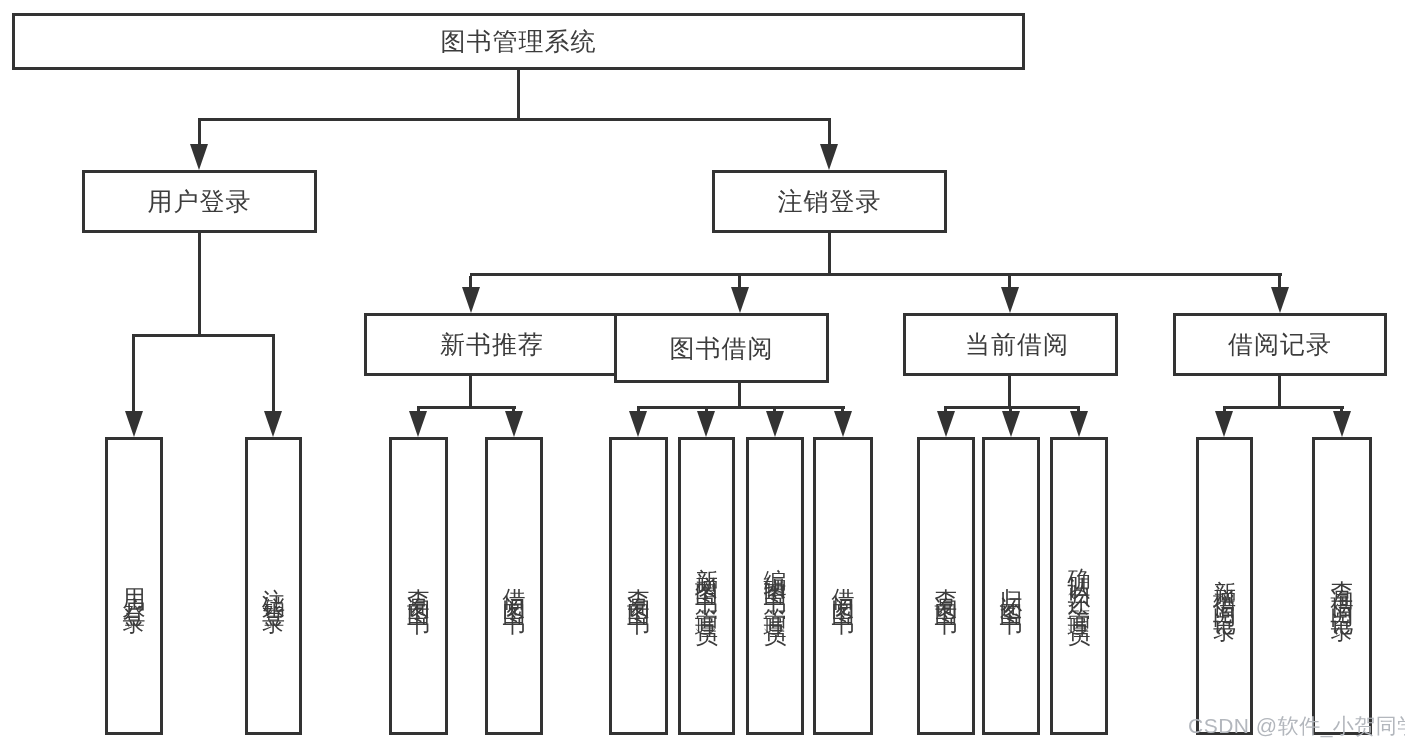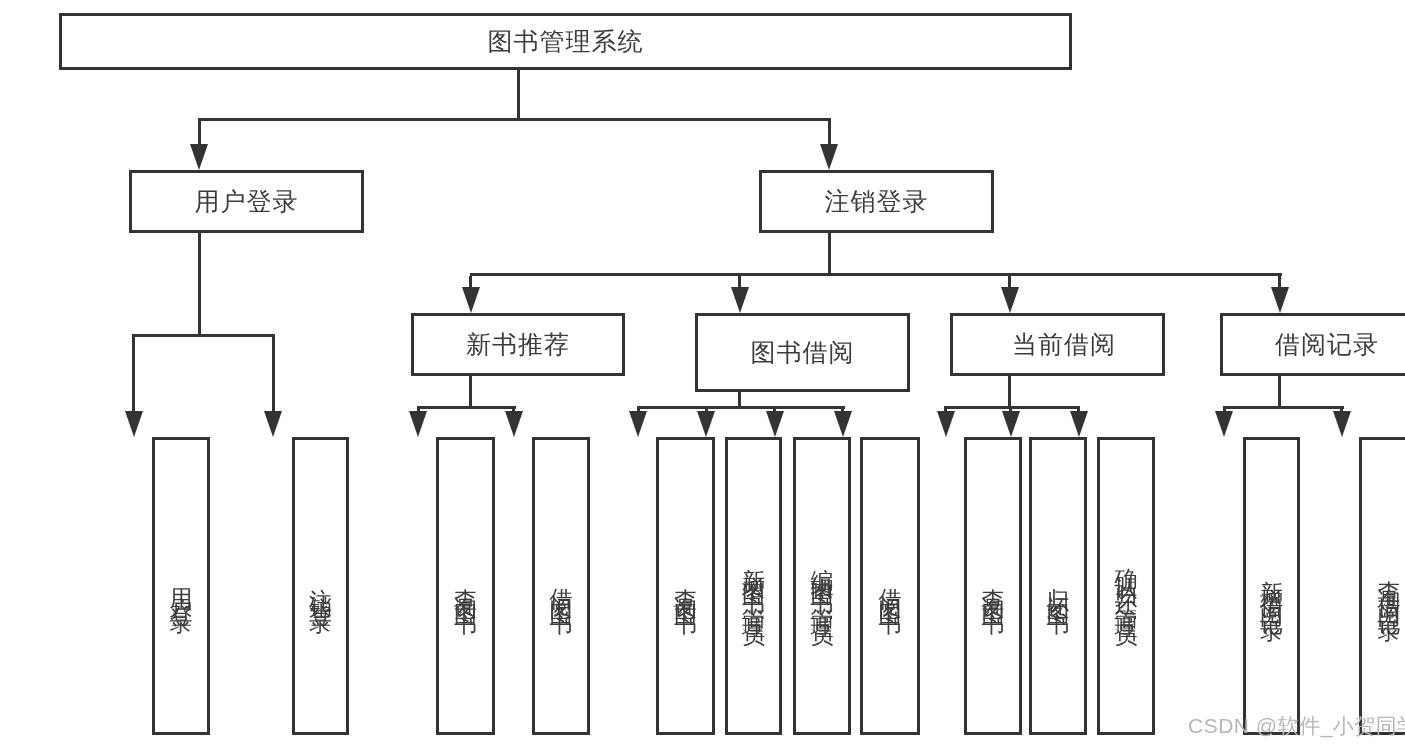--- a/index.html
+++ b/index.html
@@ -3,21 +3,21 @@
 <meta charset="utf-8">
 <style>
   html,body{margin:0;padding:0;background:#ffffff;}
   .stage{
     position:relative;width:1405px;height:747px;background:#ffffff;
     font-family:"Liberation Sans",sans-serif;color:#3c3c3c;overflow:hidden;
   }
   .node{
     position:absolute;box-sizing:border-box;background:#ffffff;
     border:3px solid #333333;display:flex;align-items:center;justify-content:center;
-    text-align:center;font-size:25px;letter-spacing:1px;z-index:2;margin-left:47px;
+    text-align:center;font-size:25px;letter-spacing:1px;z-index:2;
   }
   .leaf{
     writing-mode:vertical-rl;text-orientation:mixed;
     font-size:23px;letter-spacing:8px;line-height:1;
   }
   .vline{position:absolute;width:3px;background:#333333;z-index:1;}
   .hline{position:absolute;height:3px;background:#333333;z-index:1;}
   .arrowhead{
     position:absolute;width:0;height:0;z-index:1;
     border-left:9px solid transparent;border-right:9px solid transparent;
@@ -56,22 +56,22 @@
   <div class="hline" style="left:470px;top:273px;width:812px;"></div>
   <div class="vline" style="left:469px;top:276px;height:13px;"></div>
   <div class="arrowhead" style="left:462px;top:287px;"></div>
   <div class="vline" style="left:738px;top:276px;height:13px;"></div>
   <div class="arrowhead" style="left:731px;top:287px;"></div>
   <div class="vline" style="left:1008px;top:276px;height:13px;"></div>
   <div class="arrowhead" style="left:1001px;top:287px;"></div>
   <div class="vline" style="left:1278px;top:276px;height:13px;"></div>
   <div class="arrowhead" style="left:1271px;top:287px;"></div>
 
-  <div class="node" style="left:364px;top:313px;width:214px;height:63px;">新书推荐</div>
-  <div class="node" style="left:648px;top:313px;width:215px;height:79px;">图书借阅</div>
+  <div class="node" style="left:364px;top:313px;width:256px;height:63px;">新书推荐</div>
+  <div class="node" style="left:614px;top:313px;width:215px;height:70px;">图书借阅</div>
   <div class="node" style="left:903px;top:313px;width:215px;height:63px;padding-left:13px;">当前借阅</div>
   <div class="node" style="left:1173px;top:313px;width:214px;height:63px;">借阅记录</div>
 
   <div class="vline" style="left:469px;top:376px;height:32px;"></div>
   <div class="hline" style="left:417px;top:406px;width:99px;"></div>
   <div class="vline" style="left:417px;top:409px;height:6px;"></div>
   <div class="arrowhead" style="left:409px;top:411px;"></div>
   <div class="vline" style="left:512px;top:409px;height:6px;"></div>
   <div class="arrowhead" style="left:505px;top:411px;"></div>
 

